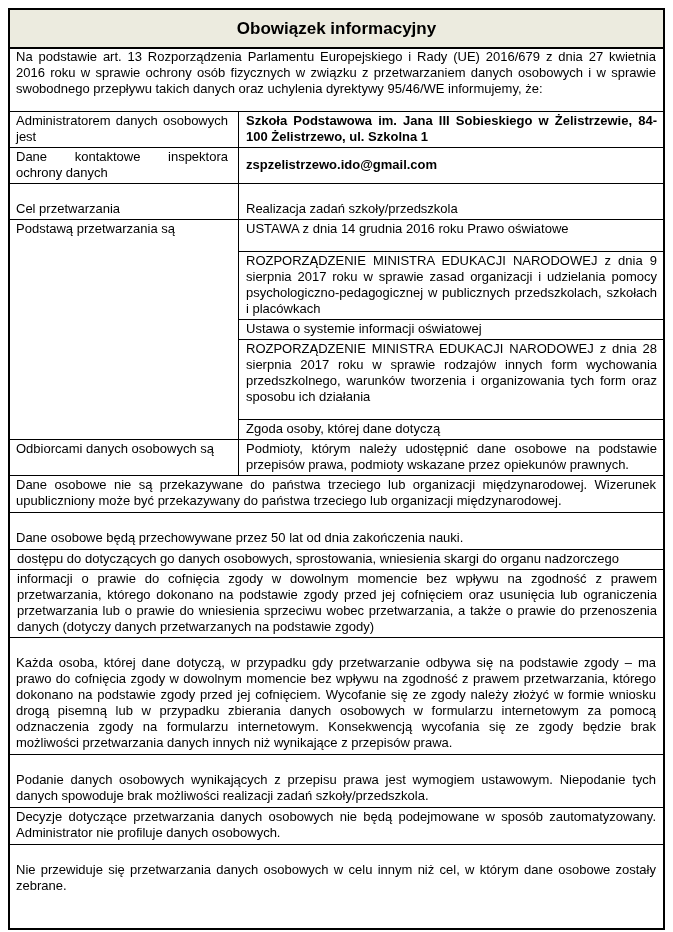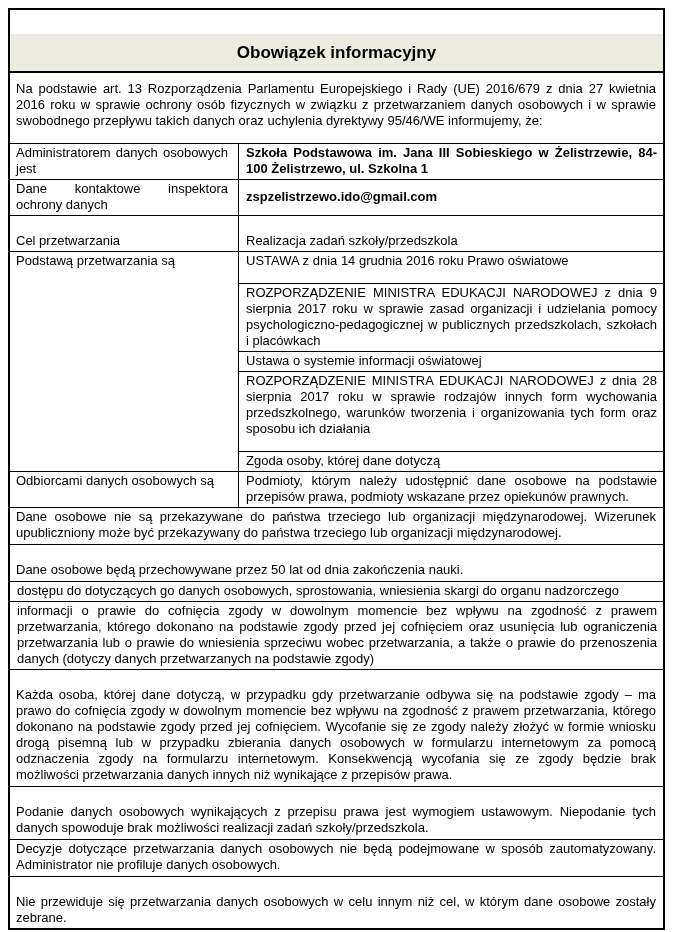--- a/index.html
+++ b/index.html
@@ -32,21 +32,21 @@
     background: #ECEBDF;
     border-bottom: 2px solid #000;
     text-align: center;
     font-weight: bold;
     font-size: 17px;
     line-height: 20px;
     padding: 9px 4px 8px 4px;
     flex: 0 0 auto;
   }
   .intro {
-    padding: 8px 7px 14px 6px;
+    padding: 0 7px 14px 6px;
     text-align: justify;
     flex: 0 0 auto;
   }
   .rows {
     display: flex;
     flex-direction: column;
     flex: 1 1 auto;
   }
   .row {
     display: flex;
@@ -85,21 +85,21 @@
     display: flex;
     flex-direction: column;
     justify-content: center;
     min-height: 30px;
   }
 </style>
 </head>
 <body>
 
 <div class="frame">
-  <div class="doc-header" style="background: rgb(236, 235, 223); margin-top: 24px;">Obowiązek informacyjny</div>
+  <div class="doc-header" style="background: rgb(236, 235, 223);">Obowiązek informacyjny</div>
   <div class="intro">Na podstawie art. 13 Rozporządzenia Parlamentu Europejskiego i Rady (UE) 2016/679 z dnia 27 kwietnia 2016 roku w sprawie ochrony osób fizycznych w związku z przetwarzaniem danych osobowych i w sprawie swobodnego przepływu takich danych oraz uchylenia dyrektywy 95/46/WE informujemy, że:</div>
   <div class="rows">
       <div class="row">
         <div class="label-cell">Administratorem danych osobowych jest</div>
         <div class="value-col">
           <div class="sub-cell bold">Szkoła Podstawowa im. Jana III Sobieskiego w Żelistrzewie, 84-100 Żelistrzewo, ul. Szkolna 1</div>
         </div>
       </div>
       <div class="row">
         <div class="label-cell">Dane kontaktowe inspektora ochrony danych</div>

